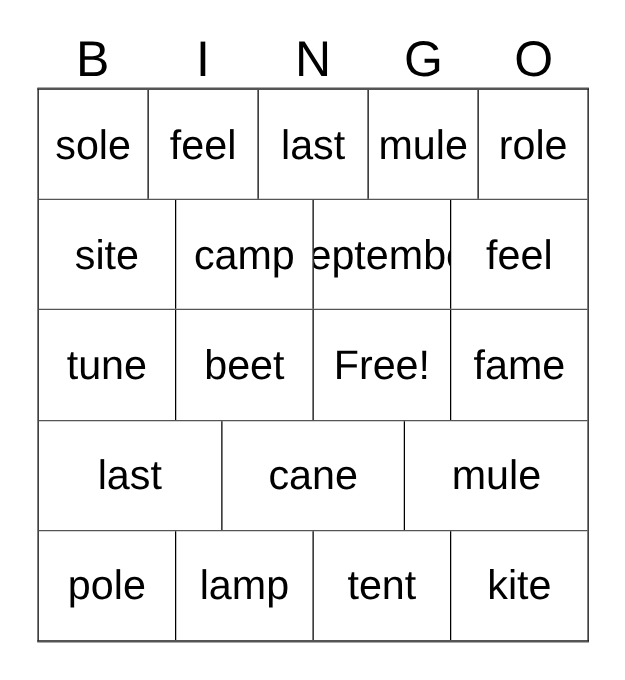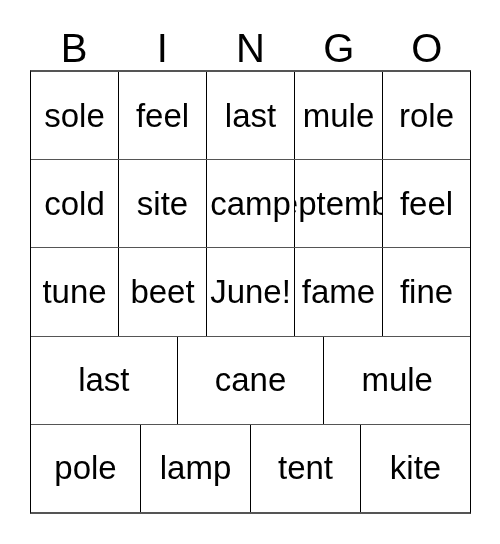--- a/index.html
+++ b/index.html
@@ -98,33 +98,31 @@
 
     <div class="grid-row">
       <div class="grid-cell">sole</div>
       <div class="grid-cell">feel</div>
       <div class="grid-cell">last</div>
       <div class="grid-cell">mule</div>
       <div class="grid-cell">role</div>
     </div>
 
     <div class="grid-row">
-      <div class="grid-cell">cold</div>
       <div class="grid-cell">site</div>
       <div class="grid-cell">camp</div>
       <div class="grid-cell">September</div>
       <div class="grid-cell">feel</div>
     </div>
 
     <div class="grid-row">
       <div class="grid-cell">tune</div>
       <div class="grid-cell">beet</div>
-      <div class="grid-cell">June!</div>
+      <div class="grid-cell">Free!</div>
       <div class="grid-cell">fame</div>
-      <div class="grid-cell">fine</div>
     </div>
 
     <div class="grid-row">
       <div class="grid-cell">last</div>
       <div class="grid-cell">cane</div>
       <div class="grid-cell">mule</div>
     </div>
 
     <div class="grid-row">
       <div class="grid-cell">pole</div>

